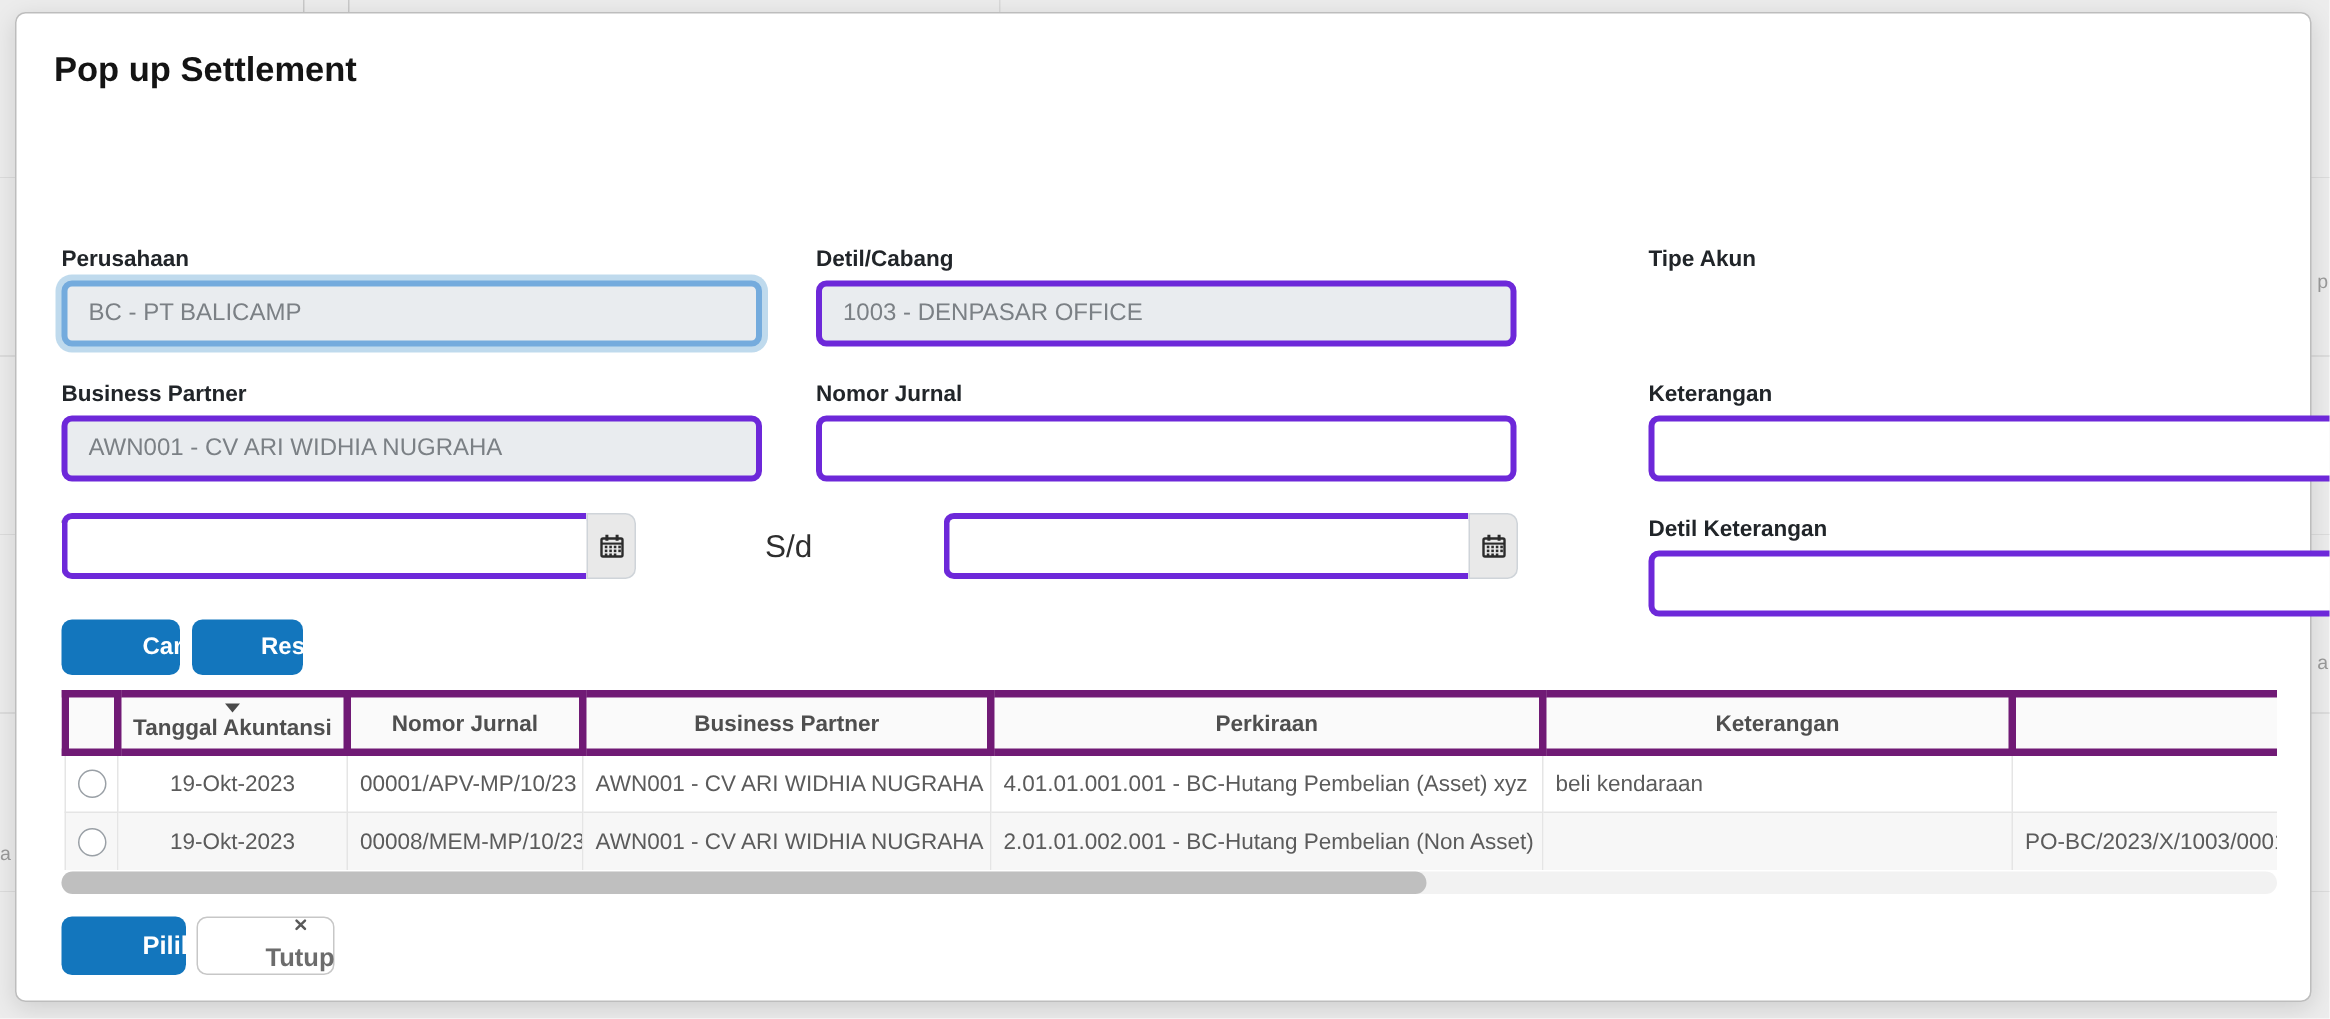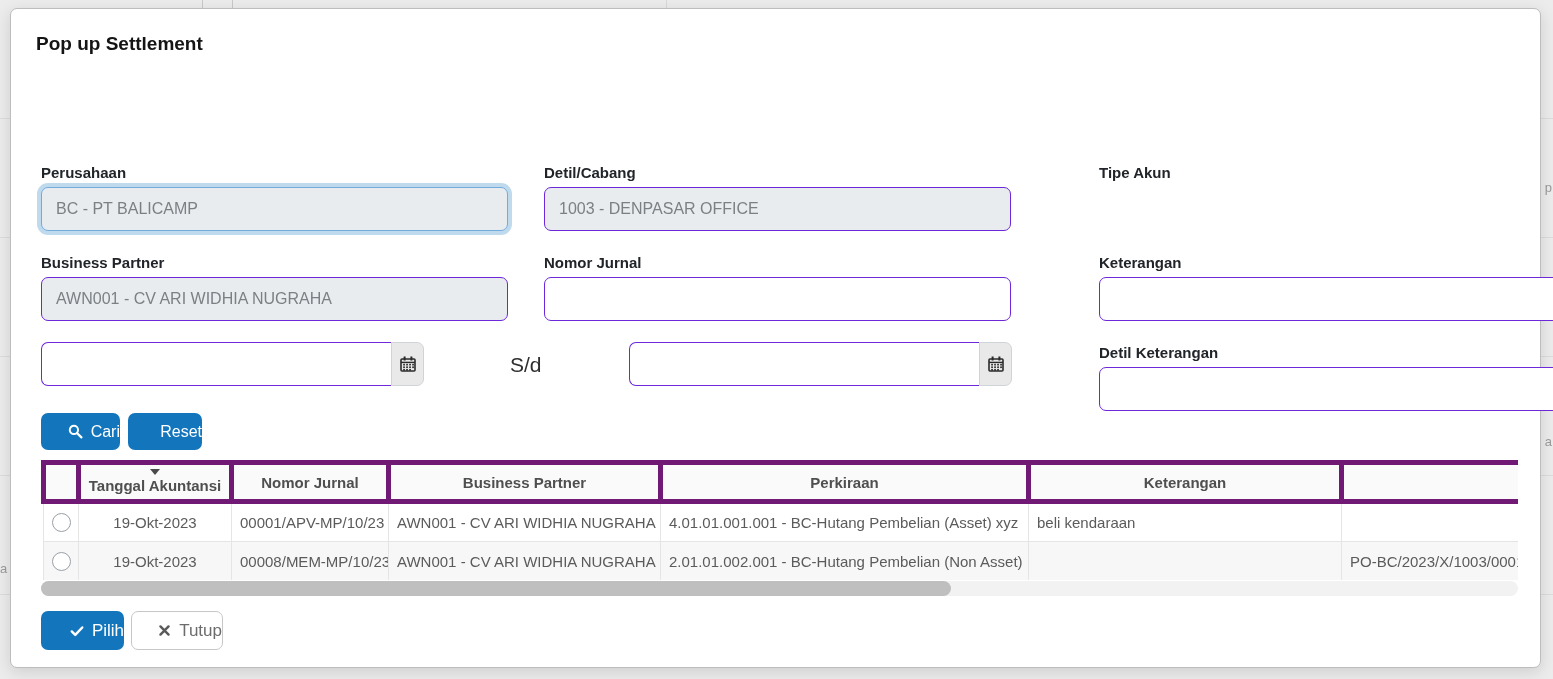--- a/index.html
+++ b/index.html
@@ -12,26 +12,26 @@
     overflow: hidden;
   }
   .bg-vline { position: absolute; top: 0; width: 1px; height: 9px; background: #c9c9c9; }
   .bg-fragment { position: absolute; font-size: 13px; color: #9a9a9a; }
 
   .modal {
     position: absolute; left: 10px; top: 8px; width: 1531px; height: 660px;
     background: #ffffff; border: 1px solid #bdbdbd; border-radius: 7px;
     box-shadow: 0 4px 16px rgba(0,0,0,0.13);
   }
-  .modal-title { position: absolute; left: 25px; top: 24px; font-size: 19px; font-weight: bold; color: #141414; }
+  .modal-title { position: absolute; left: 25px; top: 24px; font-size: 23px; font-weight: bold; color: #141414; }
 
   .field { position: absolute; width: 467px; }
   .field label { display: block; font-size: 15px; font-weight: bold; color: #212529; margin-bottom: 6px; margin-top: 24px; }
   .ctl {
-    width: 100%; height: 44px; border: 1px solid #6d28d9; border-radius: 7px;
+    width: 100%; height: 44px; border: 4px solid #6d28d9; border-radius: 7px;
     background: #fff; font-family: "Liberation Sans", sans-serif;
     font-size: 16px; color: #6e7379; padding: 0 14px; outline: none;
   }
   .ctl.dim { background: #e9ecef; color: #7b8085; }
   .ctl.focused { background: #e9ecef; border-color: #74abdd; box-shadow: 0 0 0 4px rgba(19,118,189,0.27); }
 
   .pos-r1 { top: 131px; } .pos-r2 { top: 221px; } .pos-r3 { top: 311px; }
   .pos-c1 { left: 30px; } .pos-c2 { left: 533px; } .pos-c3 { left: 1088px; }
 
   .select-wrap { position: relative; }
@@ -45,26 +45,26 @@
 
   .date-group { position: absolute; display: flex; width: 383px; }
   .date-group .ctl { width: 350px; border-radius: 7px 0 0 7px; border-right: none; }
   .date-addon {
     width: 33px; height: 44px; background: #e9e9e9; border: 1px solid #cfd4d9;
     border-radius: 0 7px 7px 0; display: flex; align-items: center; justify-content: center; cursor: pointer;
   }
   .sd-sep { position: absolute; left: 499px; top: 344px; font-size: 21px; color: #2e2e2e; }
 
   .btn {
-    display: inline-flex; align-items: center; justify-content: flex-end; gap: 8px;
+    display: inline-flex; align-items: center; justify-content: flex-start; gap: 8px;
     border: none; border-radius: 7px; cursor: pointer;
-    font-family: "Liberation Sans", sans-serif; font-size: 16px; font-weight: 400;
+    font-family: "Liberation Sans", sans-serif; font-size: 16px; font-weight: 700; padding-left: 46px;
   }
   .btn-primary { background: #1376bd; color: #fff; }
-  .btn-outline { background: #fff; color: #6c6c6c; border: 1px solid #c7c7c7; }
+  .btn-outline { background: #fff; color: #6c6c6c; border: 1px solid #c7c7c7; flex-direction: column; }
   .btn-cari  { position: absolute; left: 30px;  top: 404px; width: 79px; height: 37px; }
   .btn-reset { position: absolute; left: 117px; top: 404px; width: 74px; height: 37px; }
   .btn-pilih { position: absolute; left: 30px;  top: 602px; width: 83px; height: 39px; font-size: 17px; }
   .btn-tutup { position: absolute; left: 120px; top: 602px; width: 92px; height: 39px; font-size: 17px; }
 
   .table-clip { position: absolute; left: 30px; top: 451px; width: 1477px; height: 120px; overflow: hidden; }
   table.grid { border-collapse: collapse; table-layout: fixed; width: 1720px; }
   table.grid col.c-sel { width: 35px; }  table.grid col.c-tgl { width: 153px; }
   table.grid col.c-nj  { width: 157px; } table.grid col.c-bp  { width: 272px; }
   table.grid col.c-prk { width: 368px; } table.grid col.c-ket { width: 313px; }

